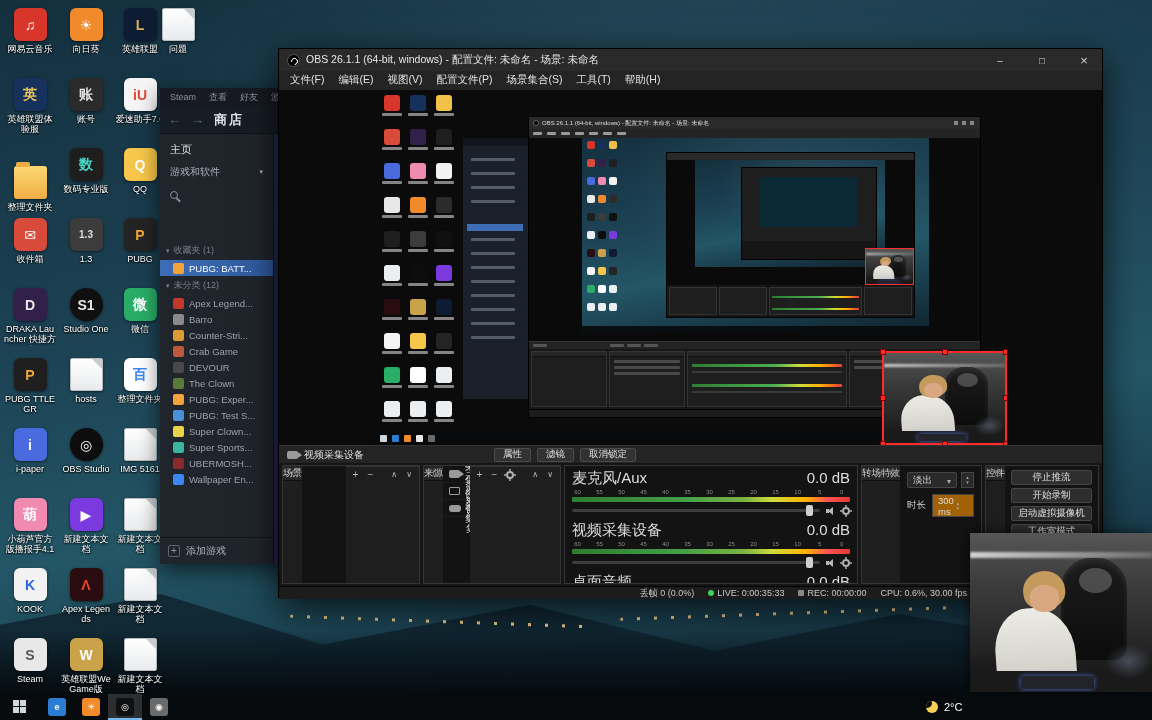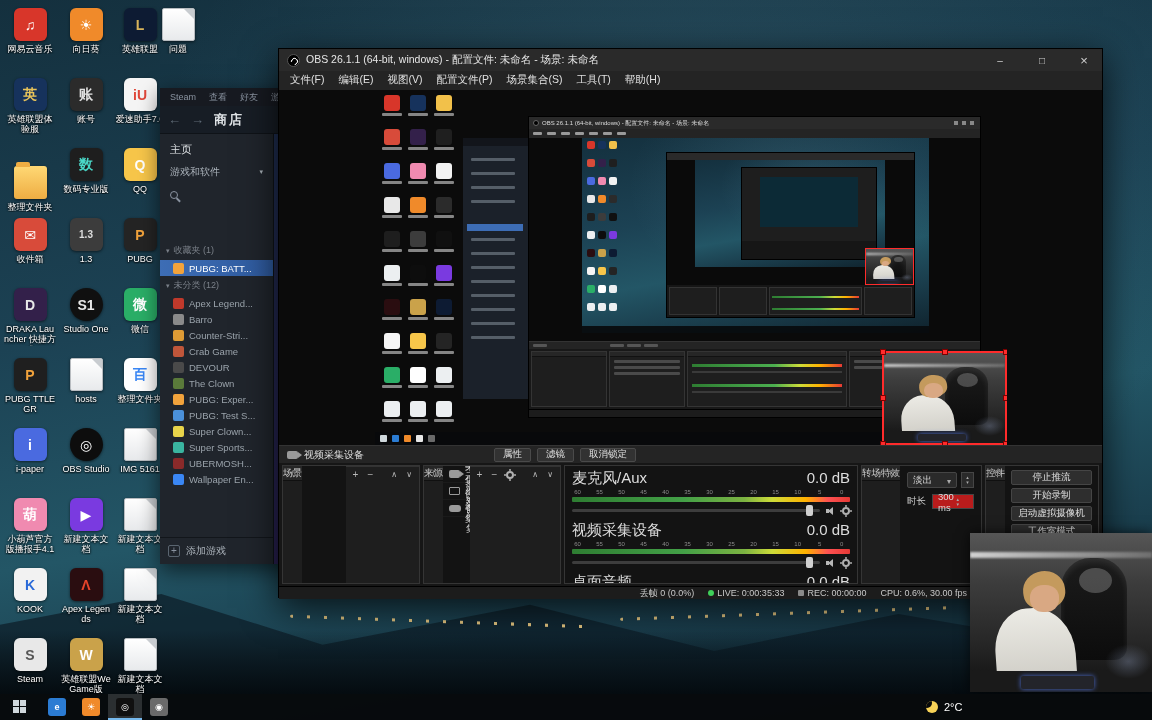--- a/index.html
+++ b/index.html
@@ -222,21 +222,21 @@
   .trans-body{padding:6px 7px;display:flex;flex-direction:column;gap:6px}
   .combo-row{display:flex;gap:4px;align-items:center}
   .combo{flex:1;height:16px;background:#2a2a2a;border:1px solid #454545;border-radius:2px;display:flex;
     align-items:center;justify-content:space-between;padding:0 5px;font-size:9.5px;color:#ddd}
   .combo .caret::before{content:"▾";font-size:8px;color:#aaa}
   .stepper{width:13px;height:16px;background:#2a2a2a;border:1px solid #454545;display:flex;flex-direction:column;
     align-items:center;justify-content:center;color:#aaa}
   .stepper i{font-style:normal;font-size:5px;line-height:5px}
   .su::before{content:"▴"} .sd::before{content:"▾"}
   .trans-row{display:flex;align-items:center;gap:6px;font-size:9.5px;color:#ccc}
-  .spin{flex:1;height:15px;background:#b91c1c;border:1px solid #454545;display:flex;align-items:center;
+  .spin{flex:1;height:23px;background:#a16207;border:1px solid #454545;display:flex;align-items:center;
     justify-content:space-between;padding:0 14px 0 5px;font-size:9.5px;color:#ddd}
   .spin .arrows{display:flex;flex-direction:column;color:#aaa}
   .spin .arrows i{font-style:normal;font-size:5px;line-height:5px}
 
   .ctl-body{padding:4px 6px;display:flex;flex-direction:column;gap:3px}
   .ctl-btn{height:15px;background:#2e2e2e;border:1px solid #454545;border-radius:2px;color:#e0e0e0;
     font-size:9.5px;display:flex;align-items:center;justify-content:center;white-space:nowrap;overflow:hidden;cursor:pointer}
 
   .obs-status{height:13px;background:#1c1c1c;border-top:1px solid #000;display:flex;align-items:center;
     justify-content:flex-end;gap:14px;padding:0 135px 0 8px;font-size:9px;color:#c8c8c8;flex:none}

